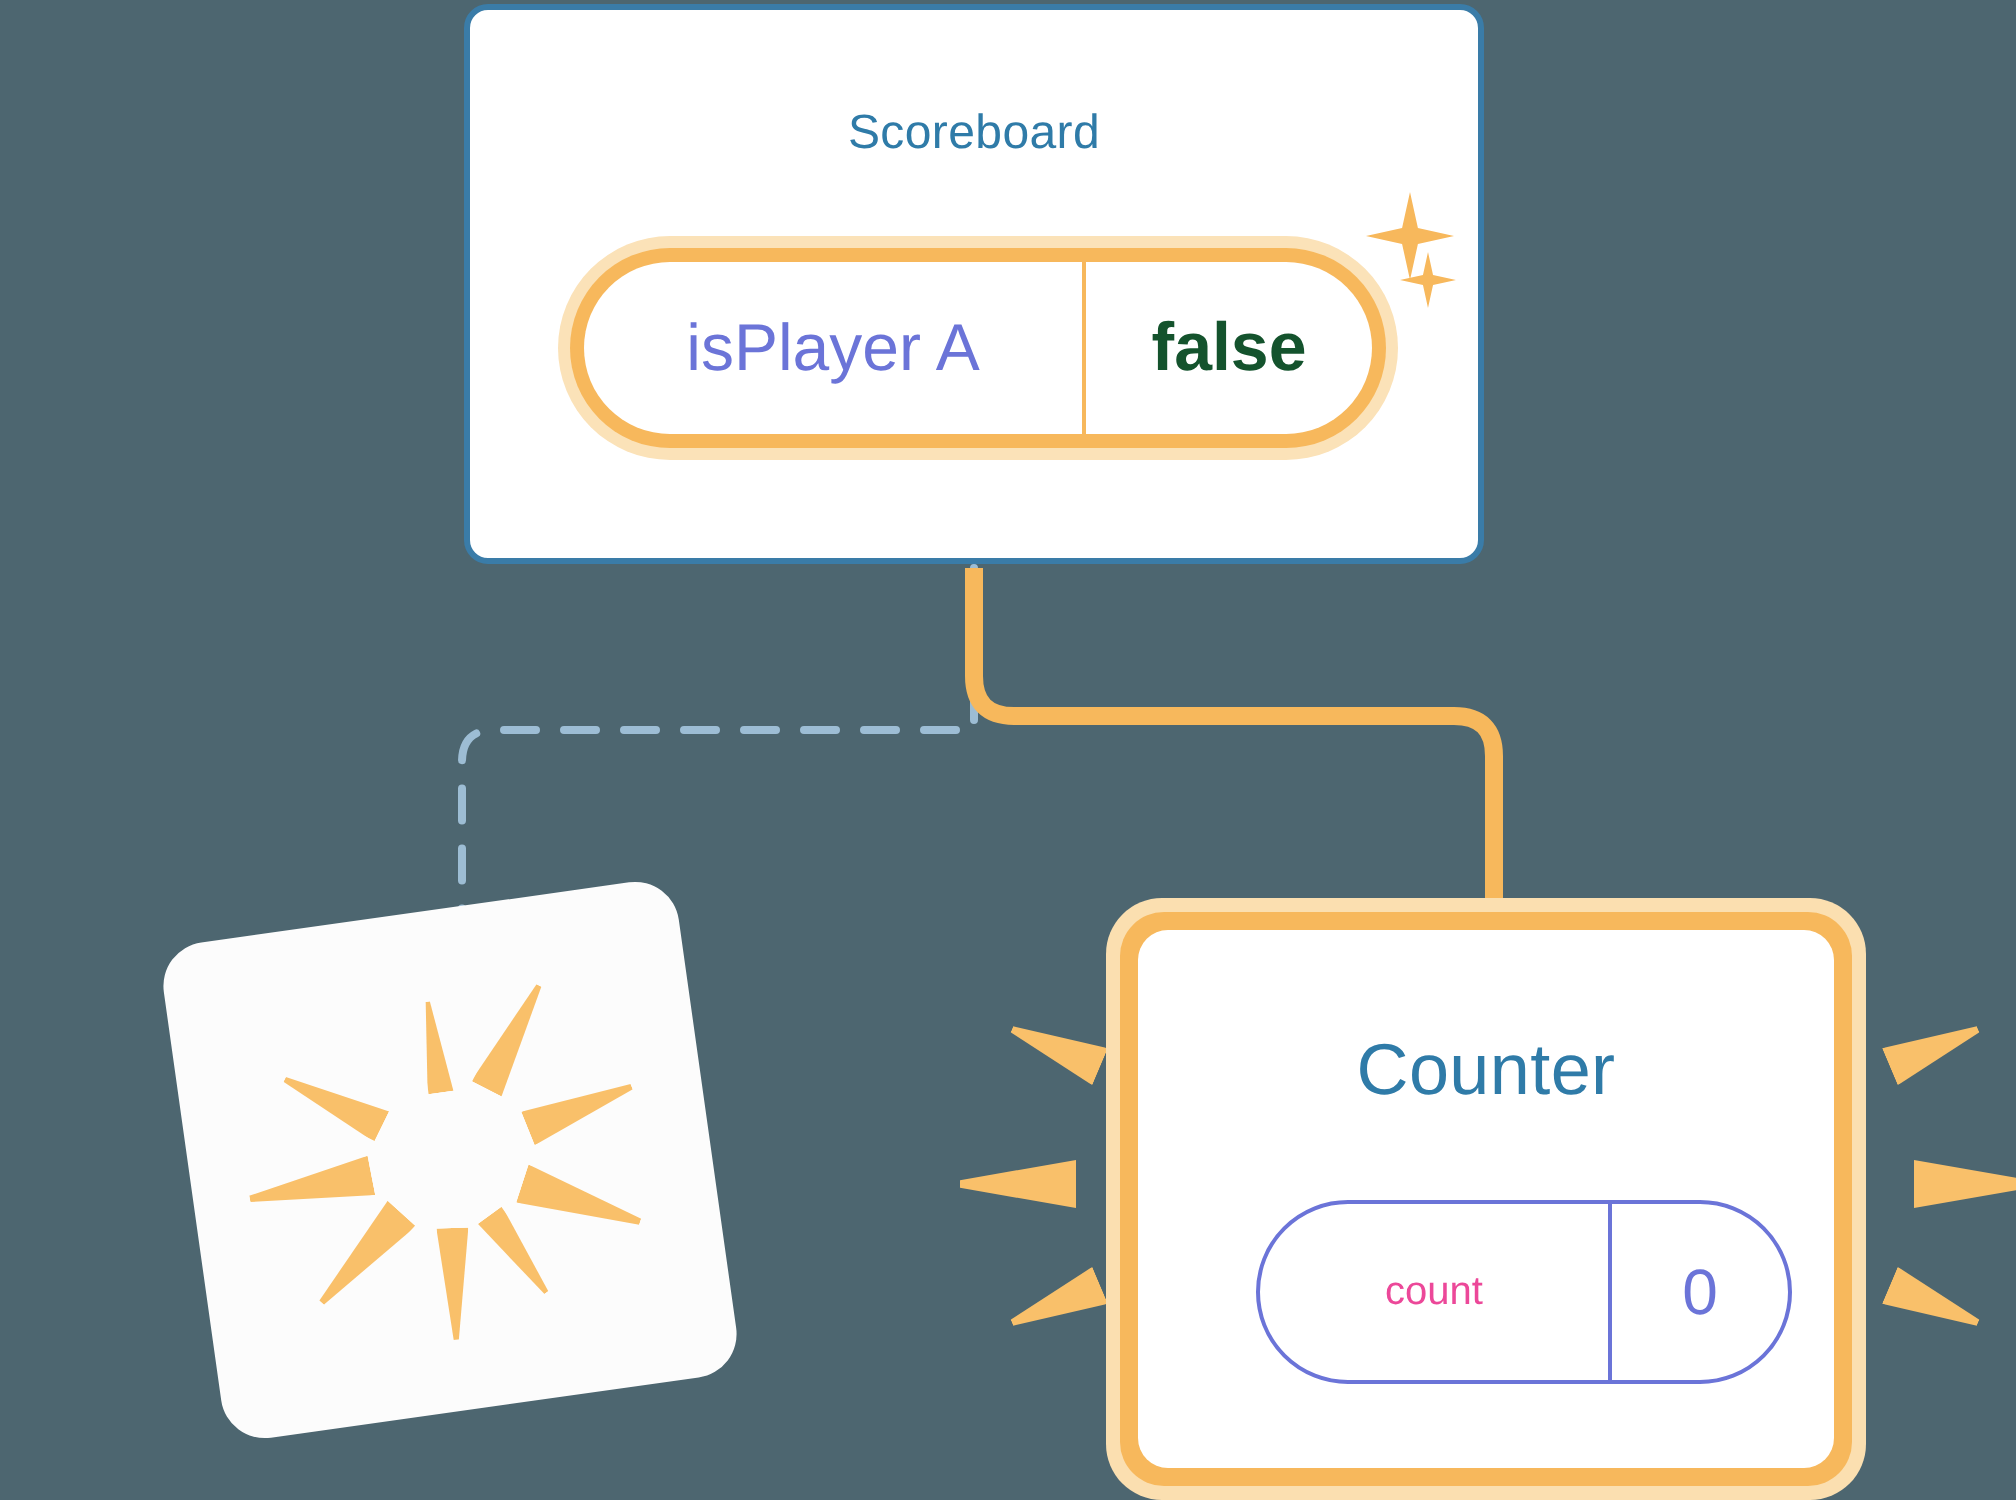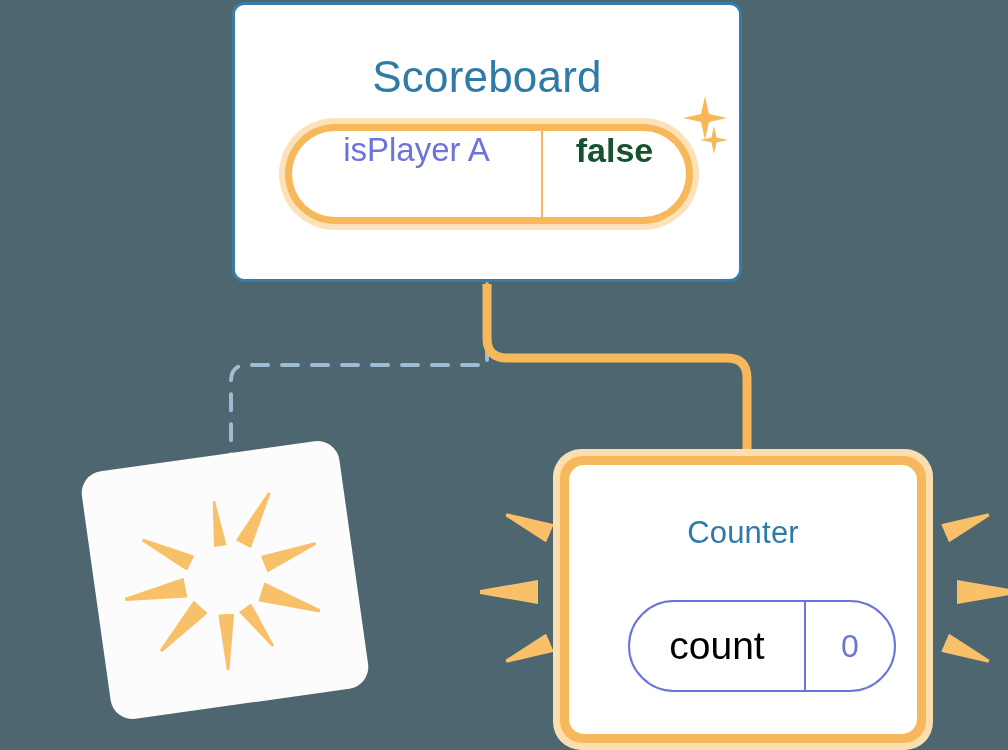--- a/index.html
+++ b/index.html
@@ -39,21 +39,21 @@
     height: 280px;
     background: #ffffff;
     border: 3px solid #3a7ca8;
     border-radius: 12px;
     box-sizing: border-box;
     z-index: 5;
   }
   .card-title {
     text-align: center;
     color: #2f7ba8;
-    font-size: 44px;
+    font-size: 24px;
     font-weight: 400;
     letter-spacing: 0.2px;
     line-height: 1;
   }
   .scoreboard-card .card-title {
     margin-top: 50px;
   }
 
   
   .pill-orange-outer {
@@ -79,21 +79,21 @@
   .pill-orange-face {
     position: absolute;
     left: 7px;
     top: 7px;
     right: 7px;
     bottom: 7px;
     border-radius: 44px;
     background: #ffffff;
     box-sizing: border-box;
     display: flex;
-    align-items: flex-start;
+    align-items: center;
   }
   .pill-orange-key {
     flex: 0 0 249px;
     display: flex;
     align-items: center;
     justify-content: center;
     color: #6b74d8;
     font-size: 33px;
     font-weight: 400;
   }
@@ -159,21 +159,21 @@
     position: absolute;
     left: 9px;
     top: 9px;
     right: 9px;
     bottom: 9px;
     border-radius: 15px;
     background: #ffffff;
   }
   .counter-card .card-title {
     margin-top: 52px;
-    font-size: 31px;
+    font-size: 36px;
   }
 
   
   .pill-blue {
     position: absolute;
     left: 59px;
     top: 135px;
     width: 268px;
     height: 92px;
     border: 2px solid #6b74d8;
@@ -182,22 +182,22 @@
     box-sizing: border-box;
     display: flex;
     align-items: stretch;
     overflow: hidden;
   }
   .pill-blue-key {
     flex: 0 0 174px;
     display: flex;
     align-items: center;
     justify-content: center;
-    color: #000000;
-    font-size: 39px;
+    color: #ec4899;
+    font-size: 20px;
     font-weight: 400;
   }
   .pill-blue-divider {
     width: 2px;
     background: #6b74d8;
     align-self: stretch;
   }
   .pill-blue-val {
     flex: 1 1 auto;
     display: flex;

